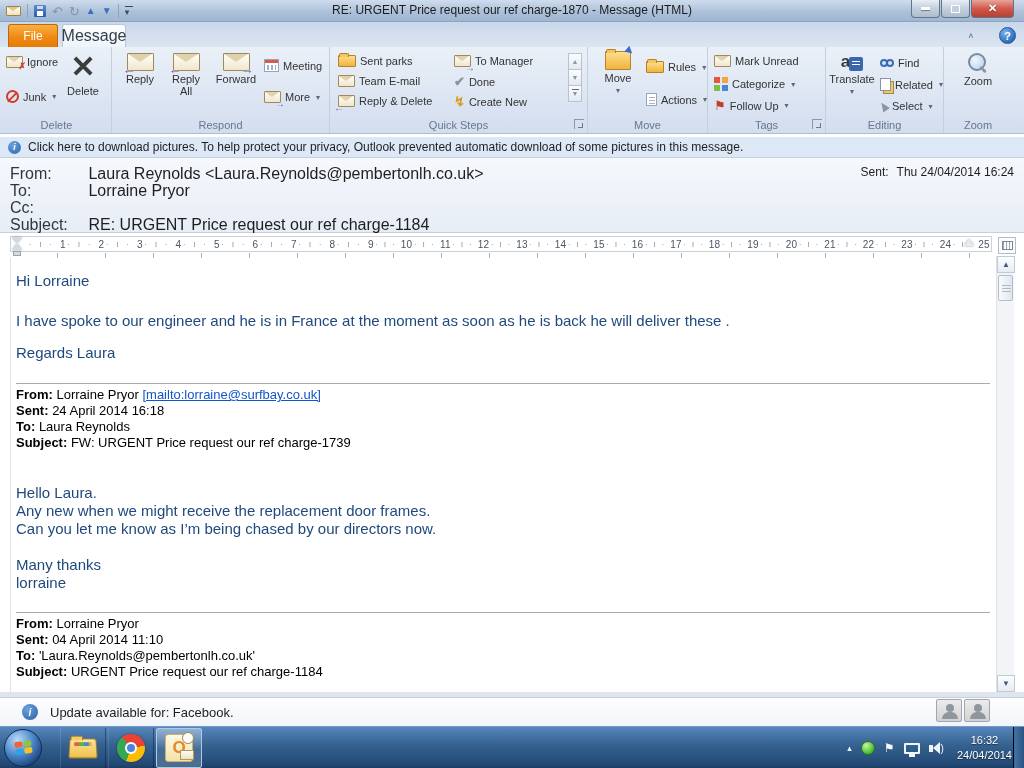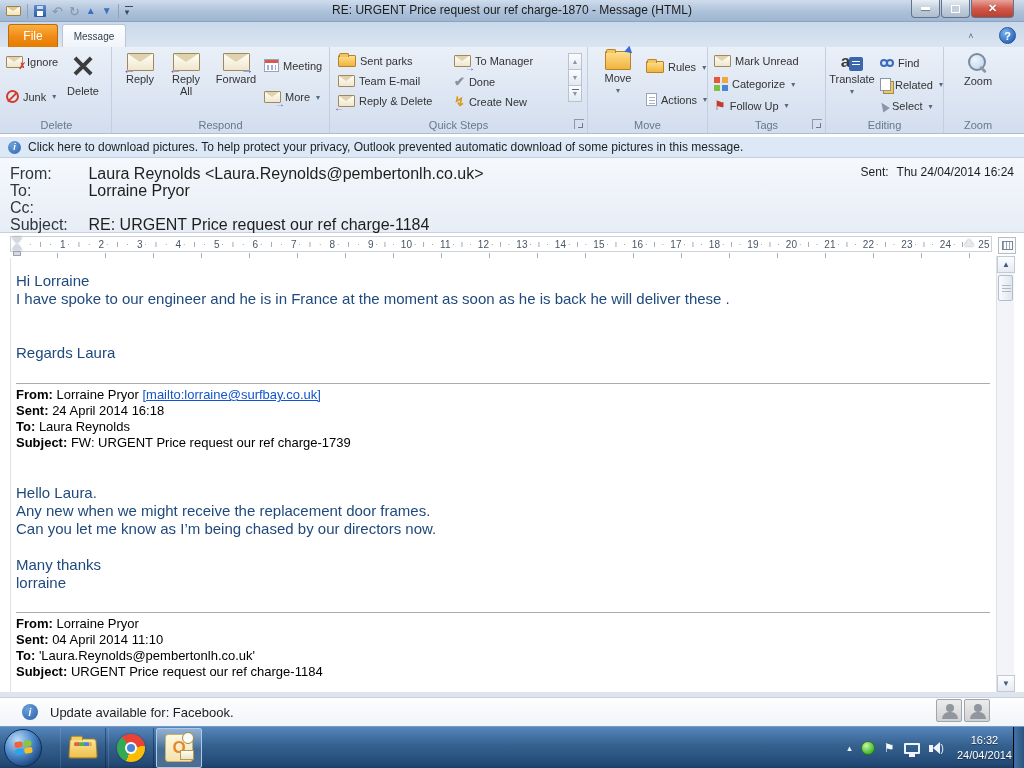--- a/index.html
+++ b/index.html
@@ -32,21 +32,21 @@
   .glyph-restore::after{content:"";position:absolute;left:0;bottom:0;width:7px;height:6px;border:1px solid #fff;background:#c3cfdd}
   .glyph-close{color:#fff;font-size:11px;font-weight:bold;text-shadow:0 1px 1px rgba(0,0,0,.4)}
 
   
   .tabrow{position:absolute;left:0;top:22px;width:1024px;height:25px;background:linear-gradient(#c9d8ea,#dbe5f1)}
   .tab-file{position:absolute;left:8px;top:2px;width:50px;height:23px;border-radius:3px 3px 0 0;
     background:linear-gradient(#fbb040,#ef8a15 55%,#e67c00);border:1px solid #c0690c;border-bottom:none;
     color:#fff;font-size:12px;display:flex;align-items:center;justify-content:center}
   .tab-message{position:absolute;left:62px;top:2px;width:64px;height:23px;border-radius:3px 3px 0 0;
     background:linear-gradient(#fdfeff,#f0f4fa);border:1px solid #b9c6d8;border-bottom:none;
-    color:#33404e;font-size:10px;display:flex;align-items:center;justify-content:center}
+    color:#33404e;font-size:16px;display:flex;align-items:center;justify-content:center}
   .ribbon-collapse{position:absolute;right:46px;top:8px;width:14px;height:12px;color:#5a6a80;font-size:9px;text-align:center;line-height:12px}
   .help-btn{position:absolute;right:8px;top:5px;width:17px;height:17px;border-radius:50%;
     background:radial-gradient(circle at 35% 30%,#7db4ea,#2f6cc0 70%);border:1px solid #24539a;
     color:#fff;font-size:11px;font-weight:bold;display:flex;align-items:center;justify-content:center}
 
   
   .ribbon{position:absolute;left:0;top:47px;width:1024px;height:87px;
     background:linear-gradient(#eaf0f8,#dce5f2 60%,#d2ddee);border-bottom:1px solid #aebdd0}
   .grp{position:absolute;top:0;height:86px;border-right:1px solid #c3cfdf}
   .grp-label{position:absolute;bottom:2px;left:0;width:100%;text-align:center;font-size:11px;color:#66788c}
@@ -599,21 +599,21 @@
     <span class="tri-up"></span>
     <span class="indent-box"></span>
   </div>
   <span class="right-indent"></span>
   <div class="tickstrip"></div>
   <div class="ruler-toggle"></div>
 
   <div class="page"></div>
 
   <div class="msg-blue" style="top:272px">Hi Lorraine</div>
-  <div class="msg-blue" style="top:290px">I have spoke to our engineer and he is in France at the moment as soon as he is back he will deliver these .</div>
+  <div class="msg-blue" style="top:312px">I have spoke to our engineer and he is in France at the moment as soon as he is back he will deliver these .</div>
   <div class="msg-blue" style="top:344px">Regards Laura</div>
 
   <div class="qblock" style="top:383px">
     <div>
       <span class="b">From:</span>
       <span>Lorraine Pryor </span><span class="maillink">[mailto:lorraine@surfbay.co.uk]</span>
     </div>
     <div>
       <span class="b">Sent:</span>
       <span>24 April 2014 16:18</span>

